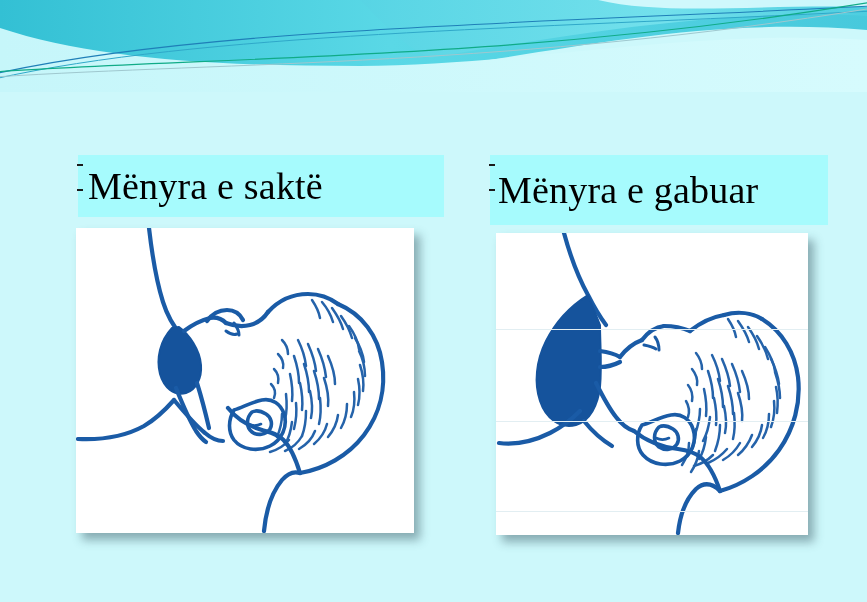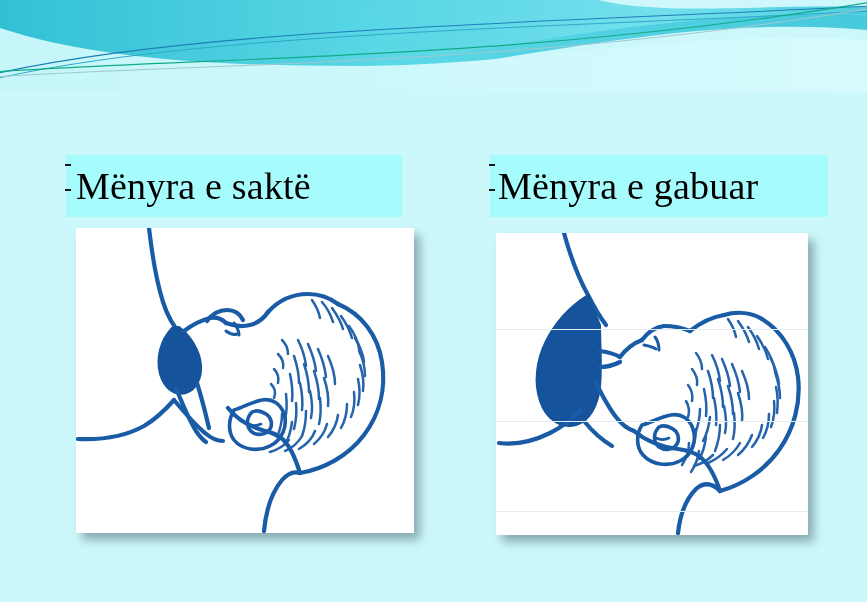--- a/index.html
+++ b/index.html
@@ -129,21 +129,21 @@
 
       <path d="M-6,74 C200,28 520,24 873,6" fill="none" stroke="#1f7fb8" stroke-width="1.1"></path>
       <path d="M-6,79 C200,33 520,29 873,11" fill="none" stroke="#2fa8c9" stroke-width="1"></path>
       <path d="M-6,72 C230,56 520,60 873,2" fill="none" stroke="#10ab87" stroke-width="1.2"></path>
       <path d="M-6,77 C230,62 520,66 873,8" fill="none" stroke="#9fc8cf" stroke-width="1"></path>
     </svg>
   </div>
 
   <div class="panel">
 
-    <div class="title-band" style="left:66px; top:155px; width:336px; height:62px;">
+    <div class="title-band" style="left:78px; top:155px; width:366px; height:62px;">
       <div class="tick-col">
         <span class="tick t1"></span>
         <span class="tick t2"></span>
       </div>
       <span class="title-text" style="margin-left:10px;">Mënyra e saktë</span>
     </div>
 
     <div class="figure-frame" style="left:76px; top:228px; width:338px; height:305px;">
       <svg width="338" height="305" viewBox="0 0 338 305">
         <g fill="none" stroke="#1a5ba6" stroke-width="4.2" stroke-linecap="round" stroke-linejoin="round">
@@ -222,21 +222,21 @@
           <path d="M202,126 C206,130 208,135 207,140"></path>
           <path d="M198,141 C202,145 203,150 202,155"></path>
           <path d="M195,156 C199,160 200,165 198,170"></path>
         </g>
       </svg>
     </div>
   </div>
 
   <div class="panel">
 
-    <div class="title-band" style="left:490px; top:155px; width:338px; height:62px;">
+    <div class="title-band" style="left:490px; top:155px; width:338px; height:70px;">
       <div class="tick-col">
         <span class="tick t1"></span>
         <span class="tick t2"></span>
       </div>
       <span class="title-text" style="margin-left:8px;">Mënyra e gabuar</span>
     </div>
 
     <div class="figure-frame" style="left:496px; top:233px; width:312px; height:302px;">
 
       <div class="gridline" style="top:96px;"></div>

